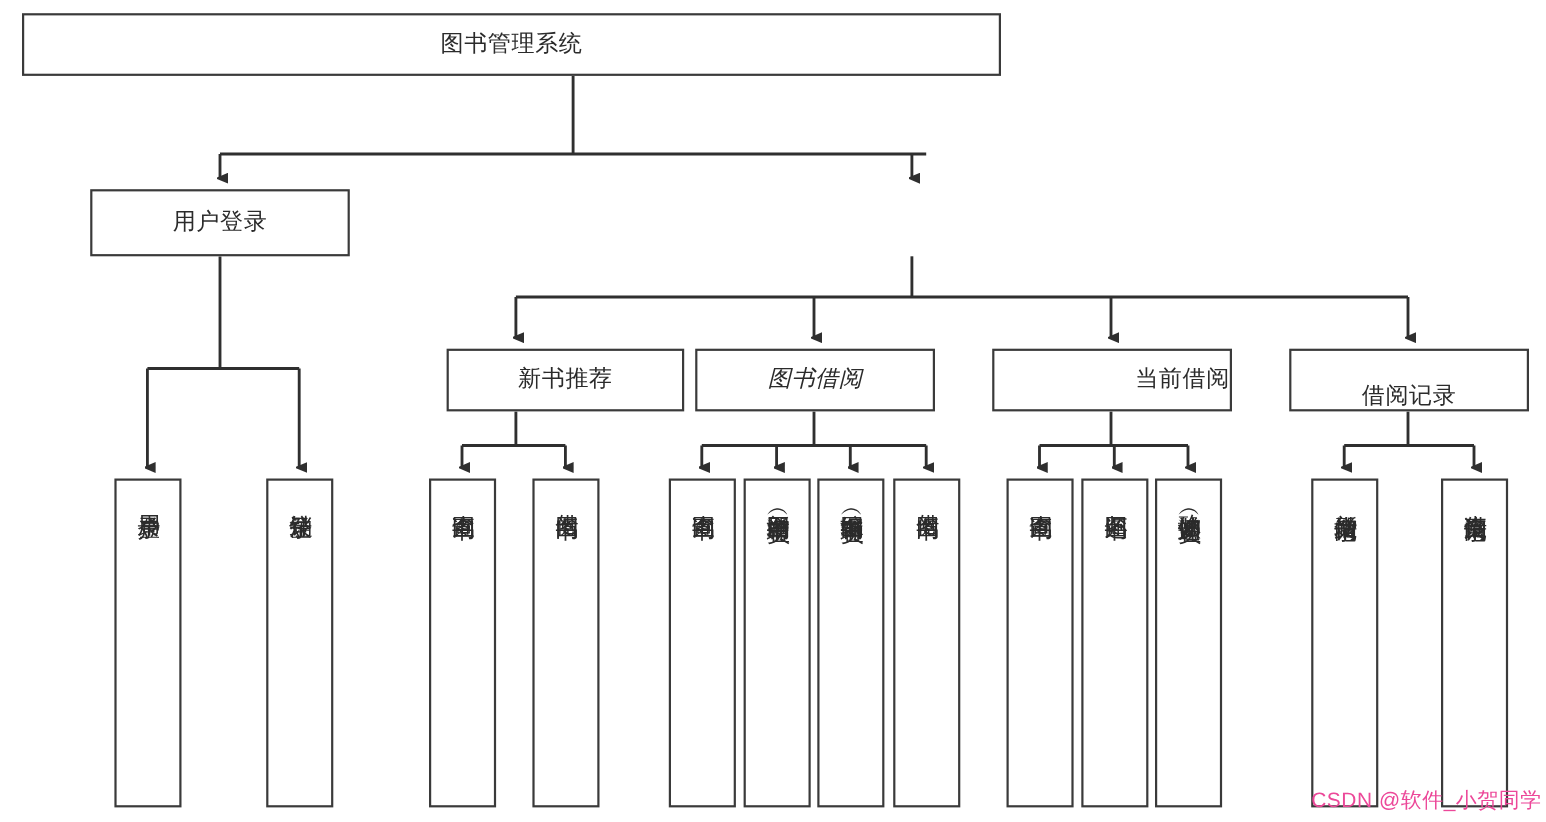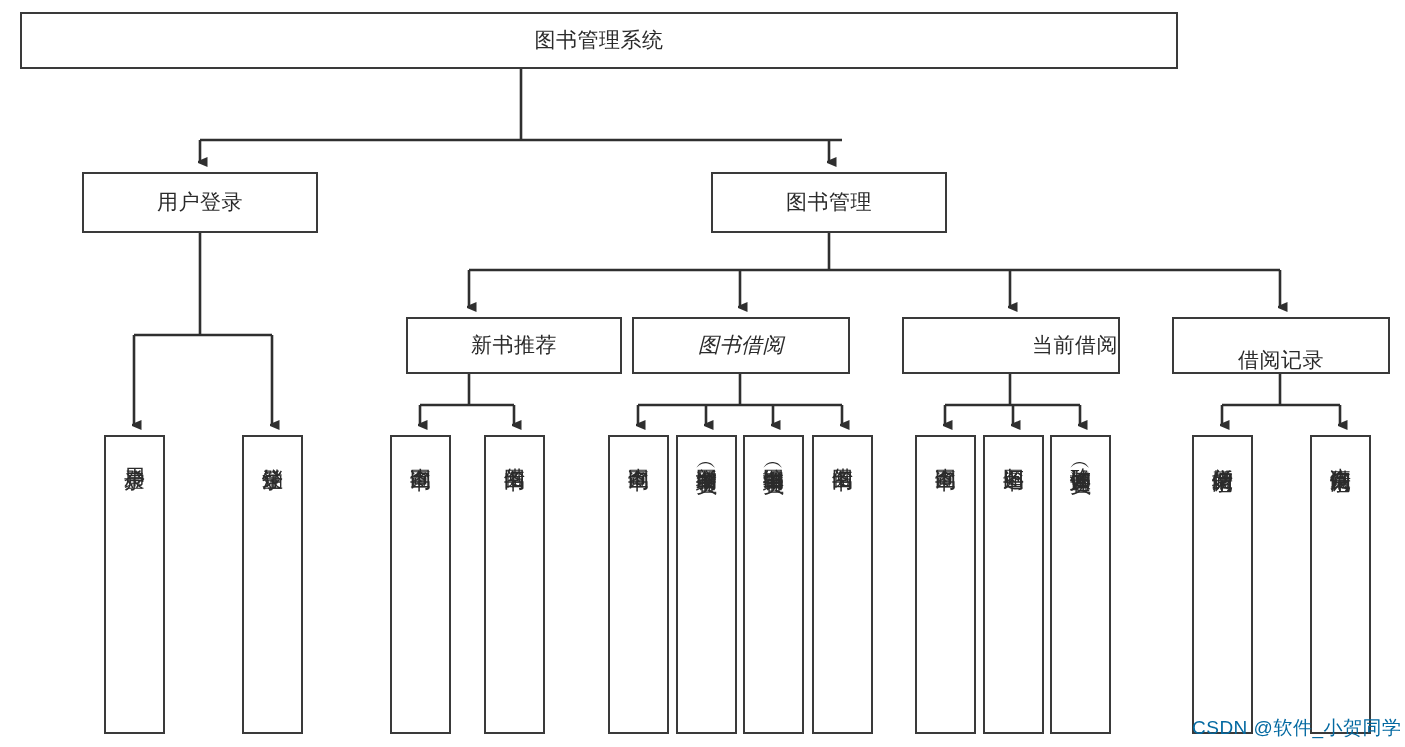--- a/index.html
+++ b/index.html
@@ -53,21 +53,21 @@
     writing-mode: vertical-rl;
     text-orientation: upright;
     white-space: normal;
     line-height: 1.05;
     letter-spacing: 1px;
     font-size: 21px;
     max-height: 100%;
   }
   .watermark {
     position: absolute;
-    color: #0369a1;
+    color: #ec4899;
     font-size: 19px;
     white-space: nowrap;
     z-index: 3;
     letter-spacing: 0.5px;
   }
 </style>
 </head>
 <body>
 
 <div id="canvas">
@@ -115,29 +115,26 @@
       <path d="M1013,405 L1013,425" marker-end="url(#arrow)"></path>
       <path d="M1080,405 L1080,425" marker-end="url(#arrow)"></path>
 
       <path d="M1280,374 L1280,405"></path>
       <path d="M1222,405 L1340,405"></path>
       <path d="M1222,405 L1222,425" marker-end="url(#arrow)"></path>
       <path d="M1340,405 L1340,425" marker-end="url(#arrow)"></path>
     </g>
   </svg>
 
-  <div class="node" style="left:20px; top:12px; width:1158px; height:57px;">
+  <div class="node" style="left:20px; top:12px; width:890px; height:57px;">
     <span class="node-label">图书管理系统</span>
   </div>
 
   <div class="node" style="left:82px; top:172px; width:236px; height:61px;">
     <span class="node-label">用户登录</span>
-  </div>
-  <div class="node" style="left:711px; top:172px; width:236px; height:61px;">
-    <span class="node-label">图书管理</span>
   </div>
 
   <div class="node" style="left:362px; top:317px; width:216px; height:57px;margin-left:44px;">
     <span class="node-label">新书推荐</span>
   </div>
   <div class="node" style="left:632px; top:317px; width:218px; height:57px;font-style:italic;">
     <span class="node-label">图书借阅</span>
   </div>
   <div class="node" style="left:902px; top:317px; width:218px; height:57px;justify-content:flex-end;">
     <span class="node-label">当前借阅</span>

